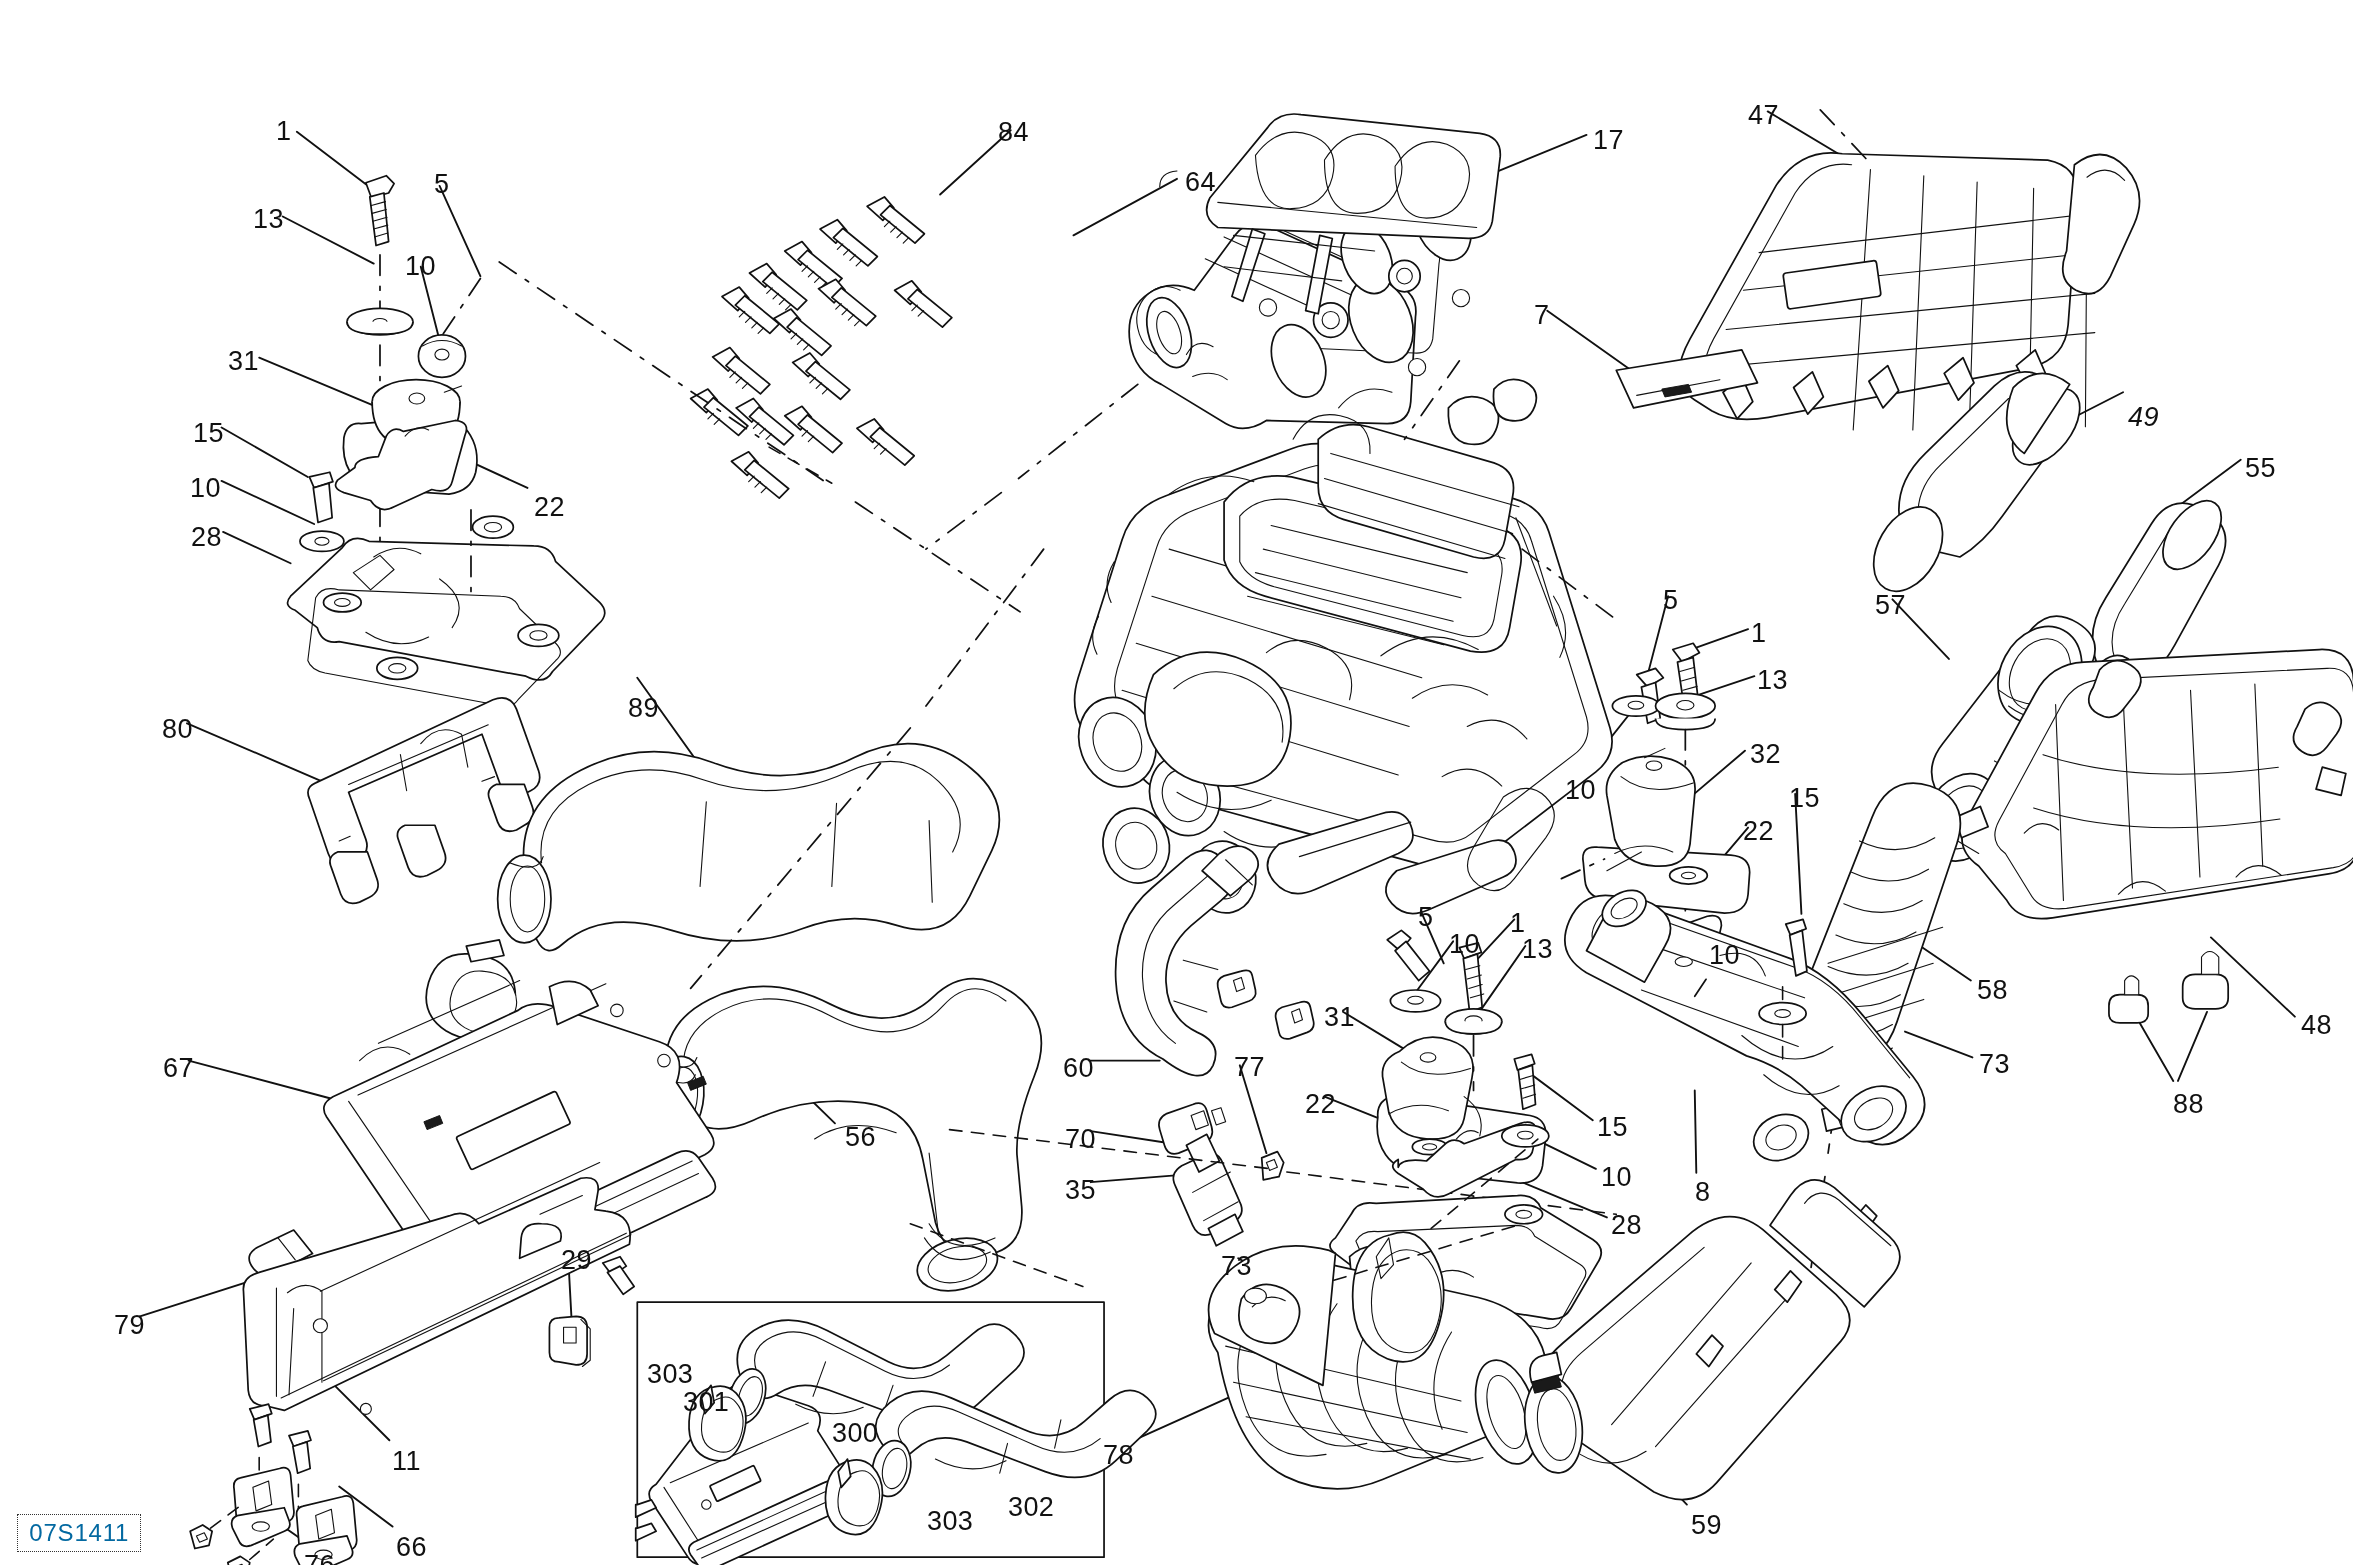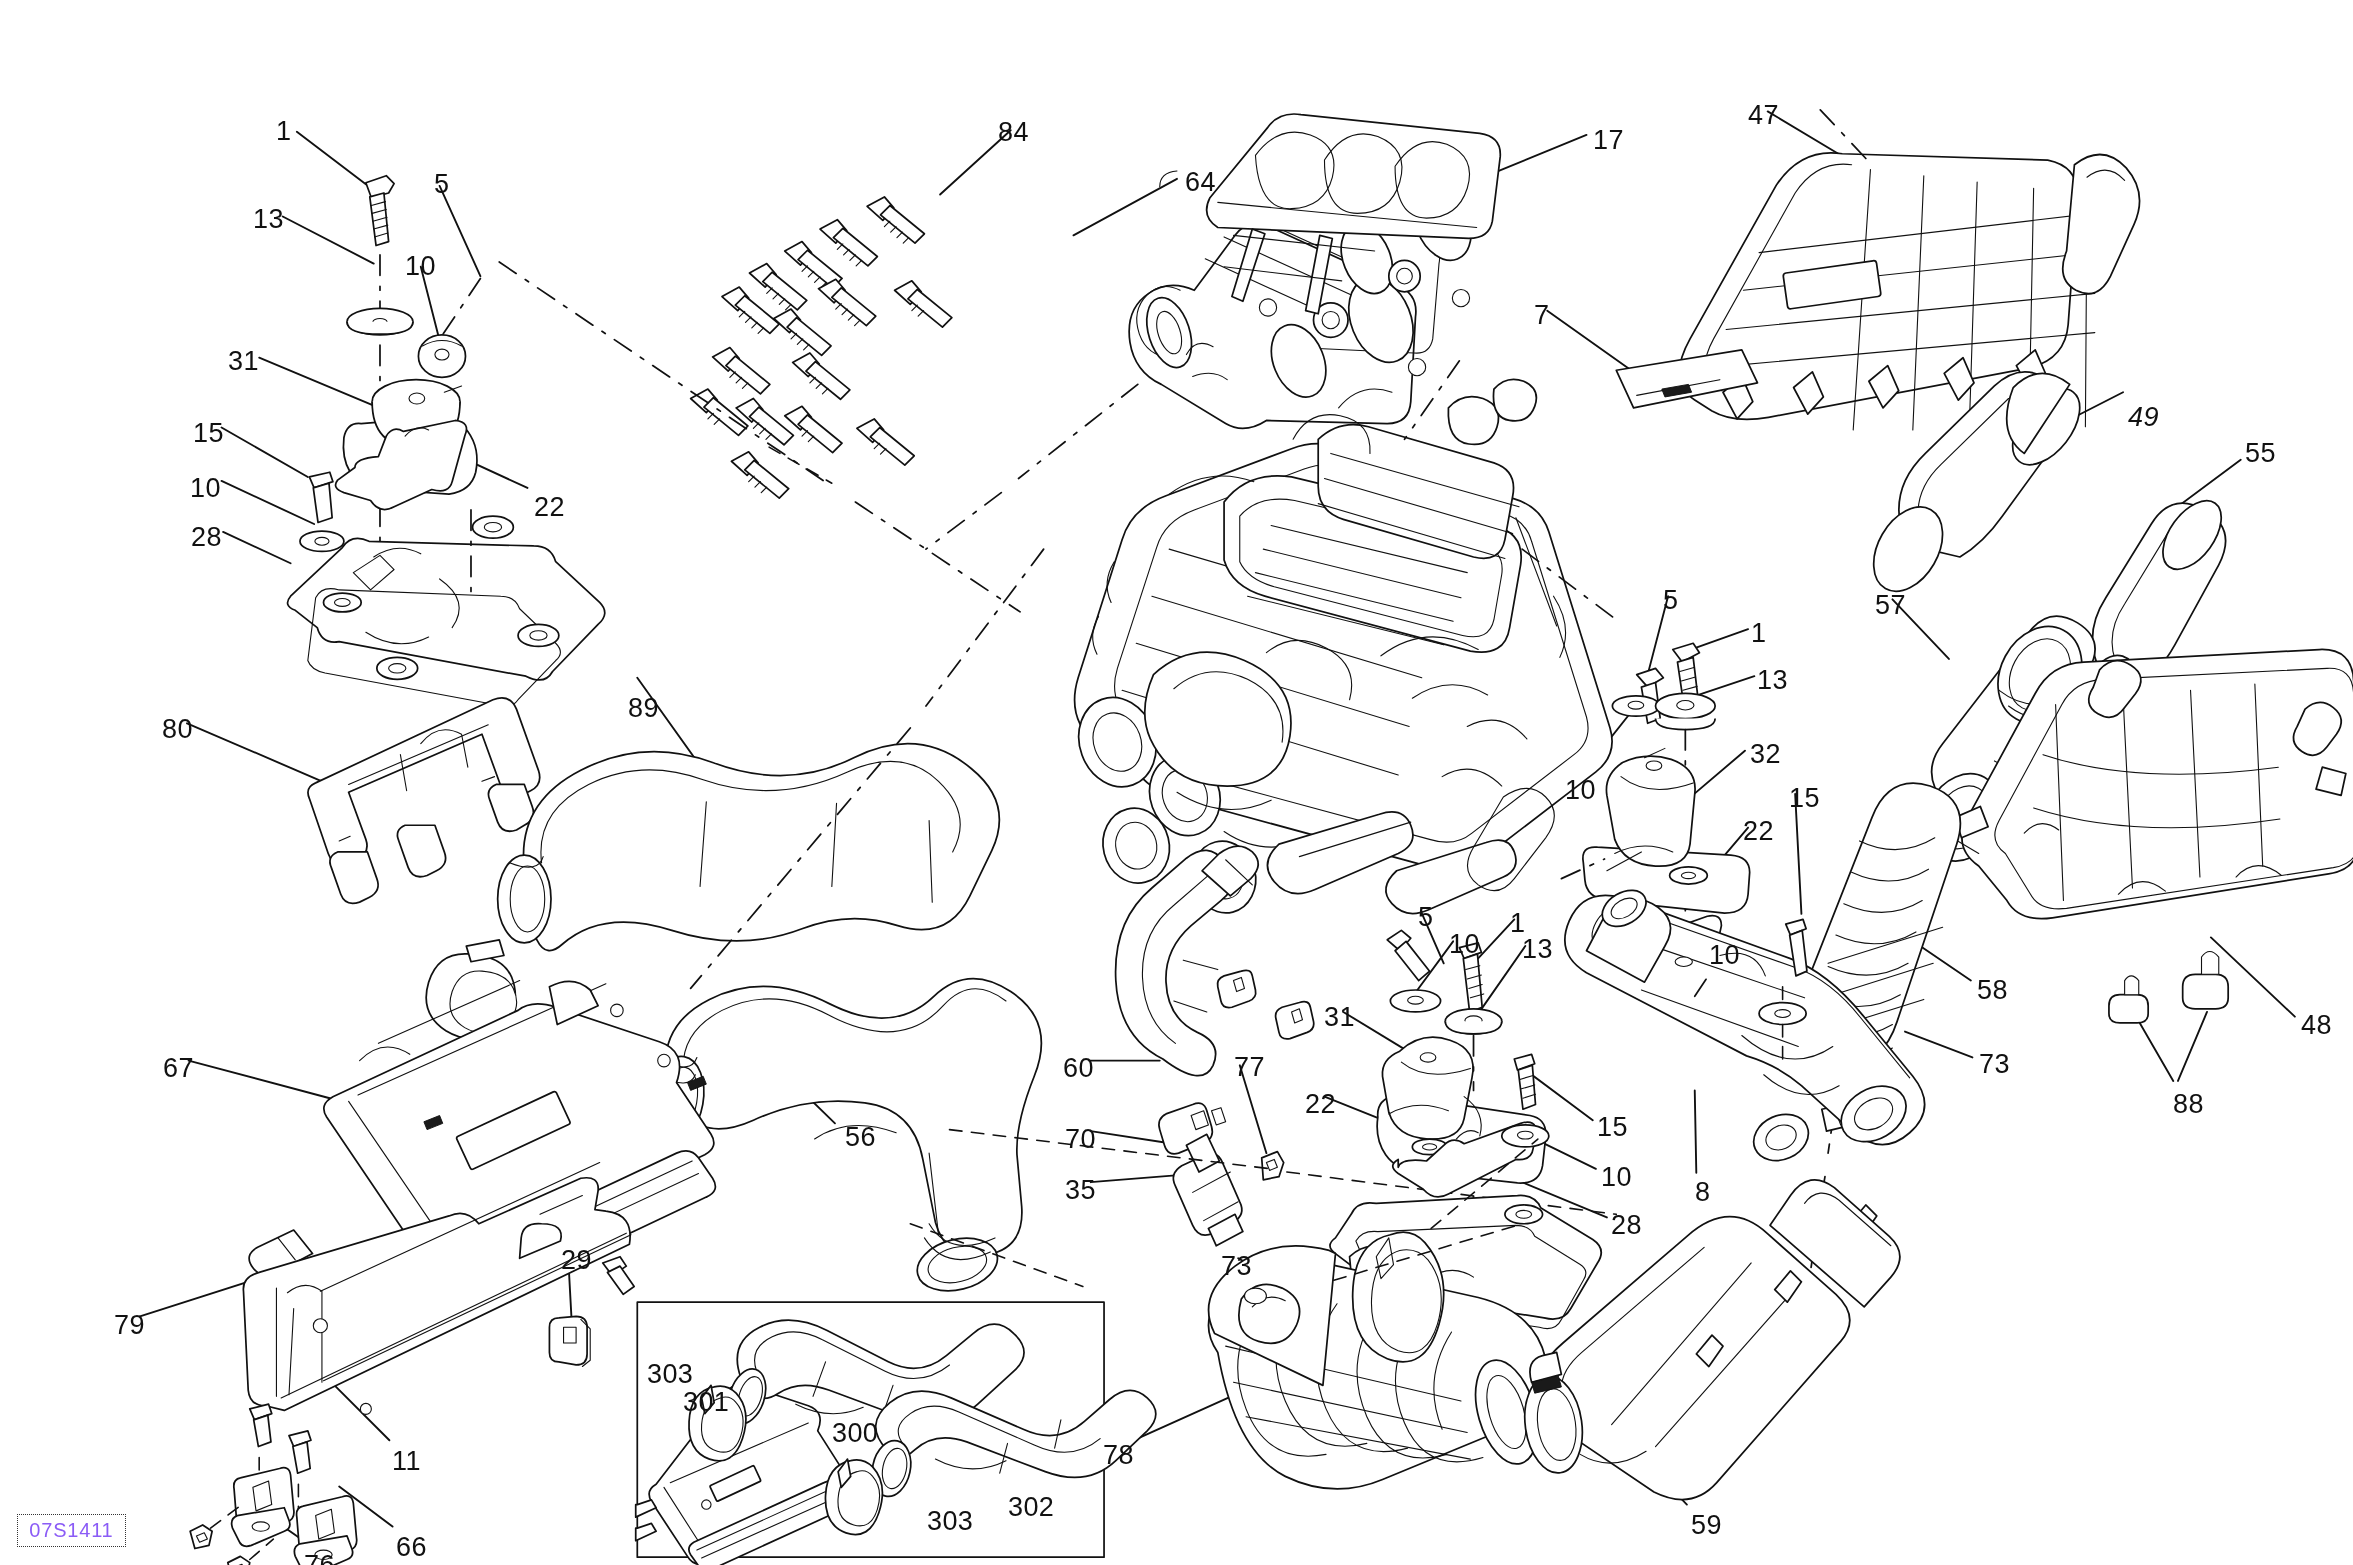--- a/index.html
+++ b/index.html
@@ -3,21 +3,21 @@
 <meta charset="utf-8">
 <style>
   html,body{margin:0;padding:0;background:#ffffff;}
   body{width:2354px;height:1565px;position:relative;overflow:hidden;
        font-family:"Liberation Sans", sans-serif;color:#000;}
   #stage{position:absolute;left:0;top:0;width:2354px;height:1565px;}
   svg.layer{position:absolute;left:0;top:0;width:2354px;height:1565px;}
   .callout{position:absolute;font-size:27px;font-weight:400;letter-spacing:0.4px;
            color:#111;white-space:nowrap;line-height:1;font-family:"Liberation Sans",sans-serif;}
   .diagid{position:absolute;left:17.3px;top:1514px;border:1.6px dotted #333;
-          padding:3.9px 11px;font-size:20px;letter-spacing:0.8px;color:#8b5cf6;}
+          padding:3.9px 11px;font-size:24px;letter-spacing:0.8px;color:#0369a1;}
 </style>
 </head>
 <body>
 
 <div id="stage">
 
   <svg class="layer" viewBox="0 0 3000 1995">
     <defs>
       <style>
         .ln{fill:none;stroke:#111;stroke-width:2.2;stroke-linecap:round;stroke-linejoin:round;}
@@ -733,21 +733,21 @@
       <div class="callout" style="left: 193px; top: 420px;">15</div>
       <div class="callout" style="left: 190px; top: 475px;">10</div>
       <div class="callout" style="left: 191px; top: 524px;">28</div>
       <div class="callout" style="left: 534px; top: 494px;">22</div>
       <div class="callout" style="left: 998px; top: 119px;">84</div>
       <div class="callout" style="left: 1185px; top: 169px;">64</div>
       <div class="callout" style="left: 1593px; top: 127px;">17</div>
       <div class="callout" style="left: 1748px; top: 102px;">47</div>
       <div class="callout" style="left: 1534px; top: 302px;">7</div>
       <div class="callout" style="left: 2128px; top: 404px; font-style: italic;">49</div>
-      <div class="callout" style="left: 2245px; top: 440px; text-align: right;">55</div>
+      <div class="callout" style="left: 2245px; top: 455px; text-align: right;">55</div>
       <div class="callout" style="left: 1875px; top: 592px;">57</div>
       <div class="callout" style="left: 1663px; top: 587px;">5</div>
       <div class="callout" style="left: 1751px; top: 620px;">1</div>
       <div class="callout" style="left: 1757px; top: 667px;">13</div>
       <div class="callout" style="left: 1565px; top: 777px;">10</div>
       <div class="callout" style="left: 1750px; top: 741px;">32</div>
       <div class="callout" style="left: 1743px; top: 818px;">22</div>
       <div class="callout" style="left: 1789px; top: 785px;">15</div>
       <div class="callout" style="left: 1977px; top: 977px;">58</div>
       <div class="callout" style="left: 2301px; top: 1012px;">48</div>

